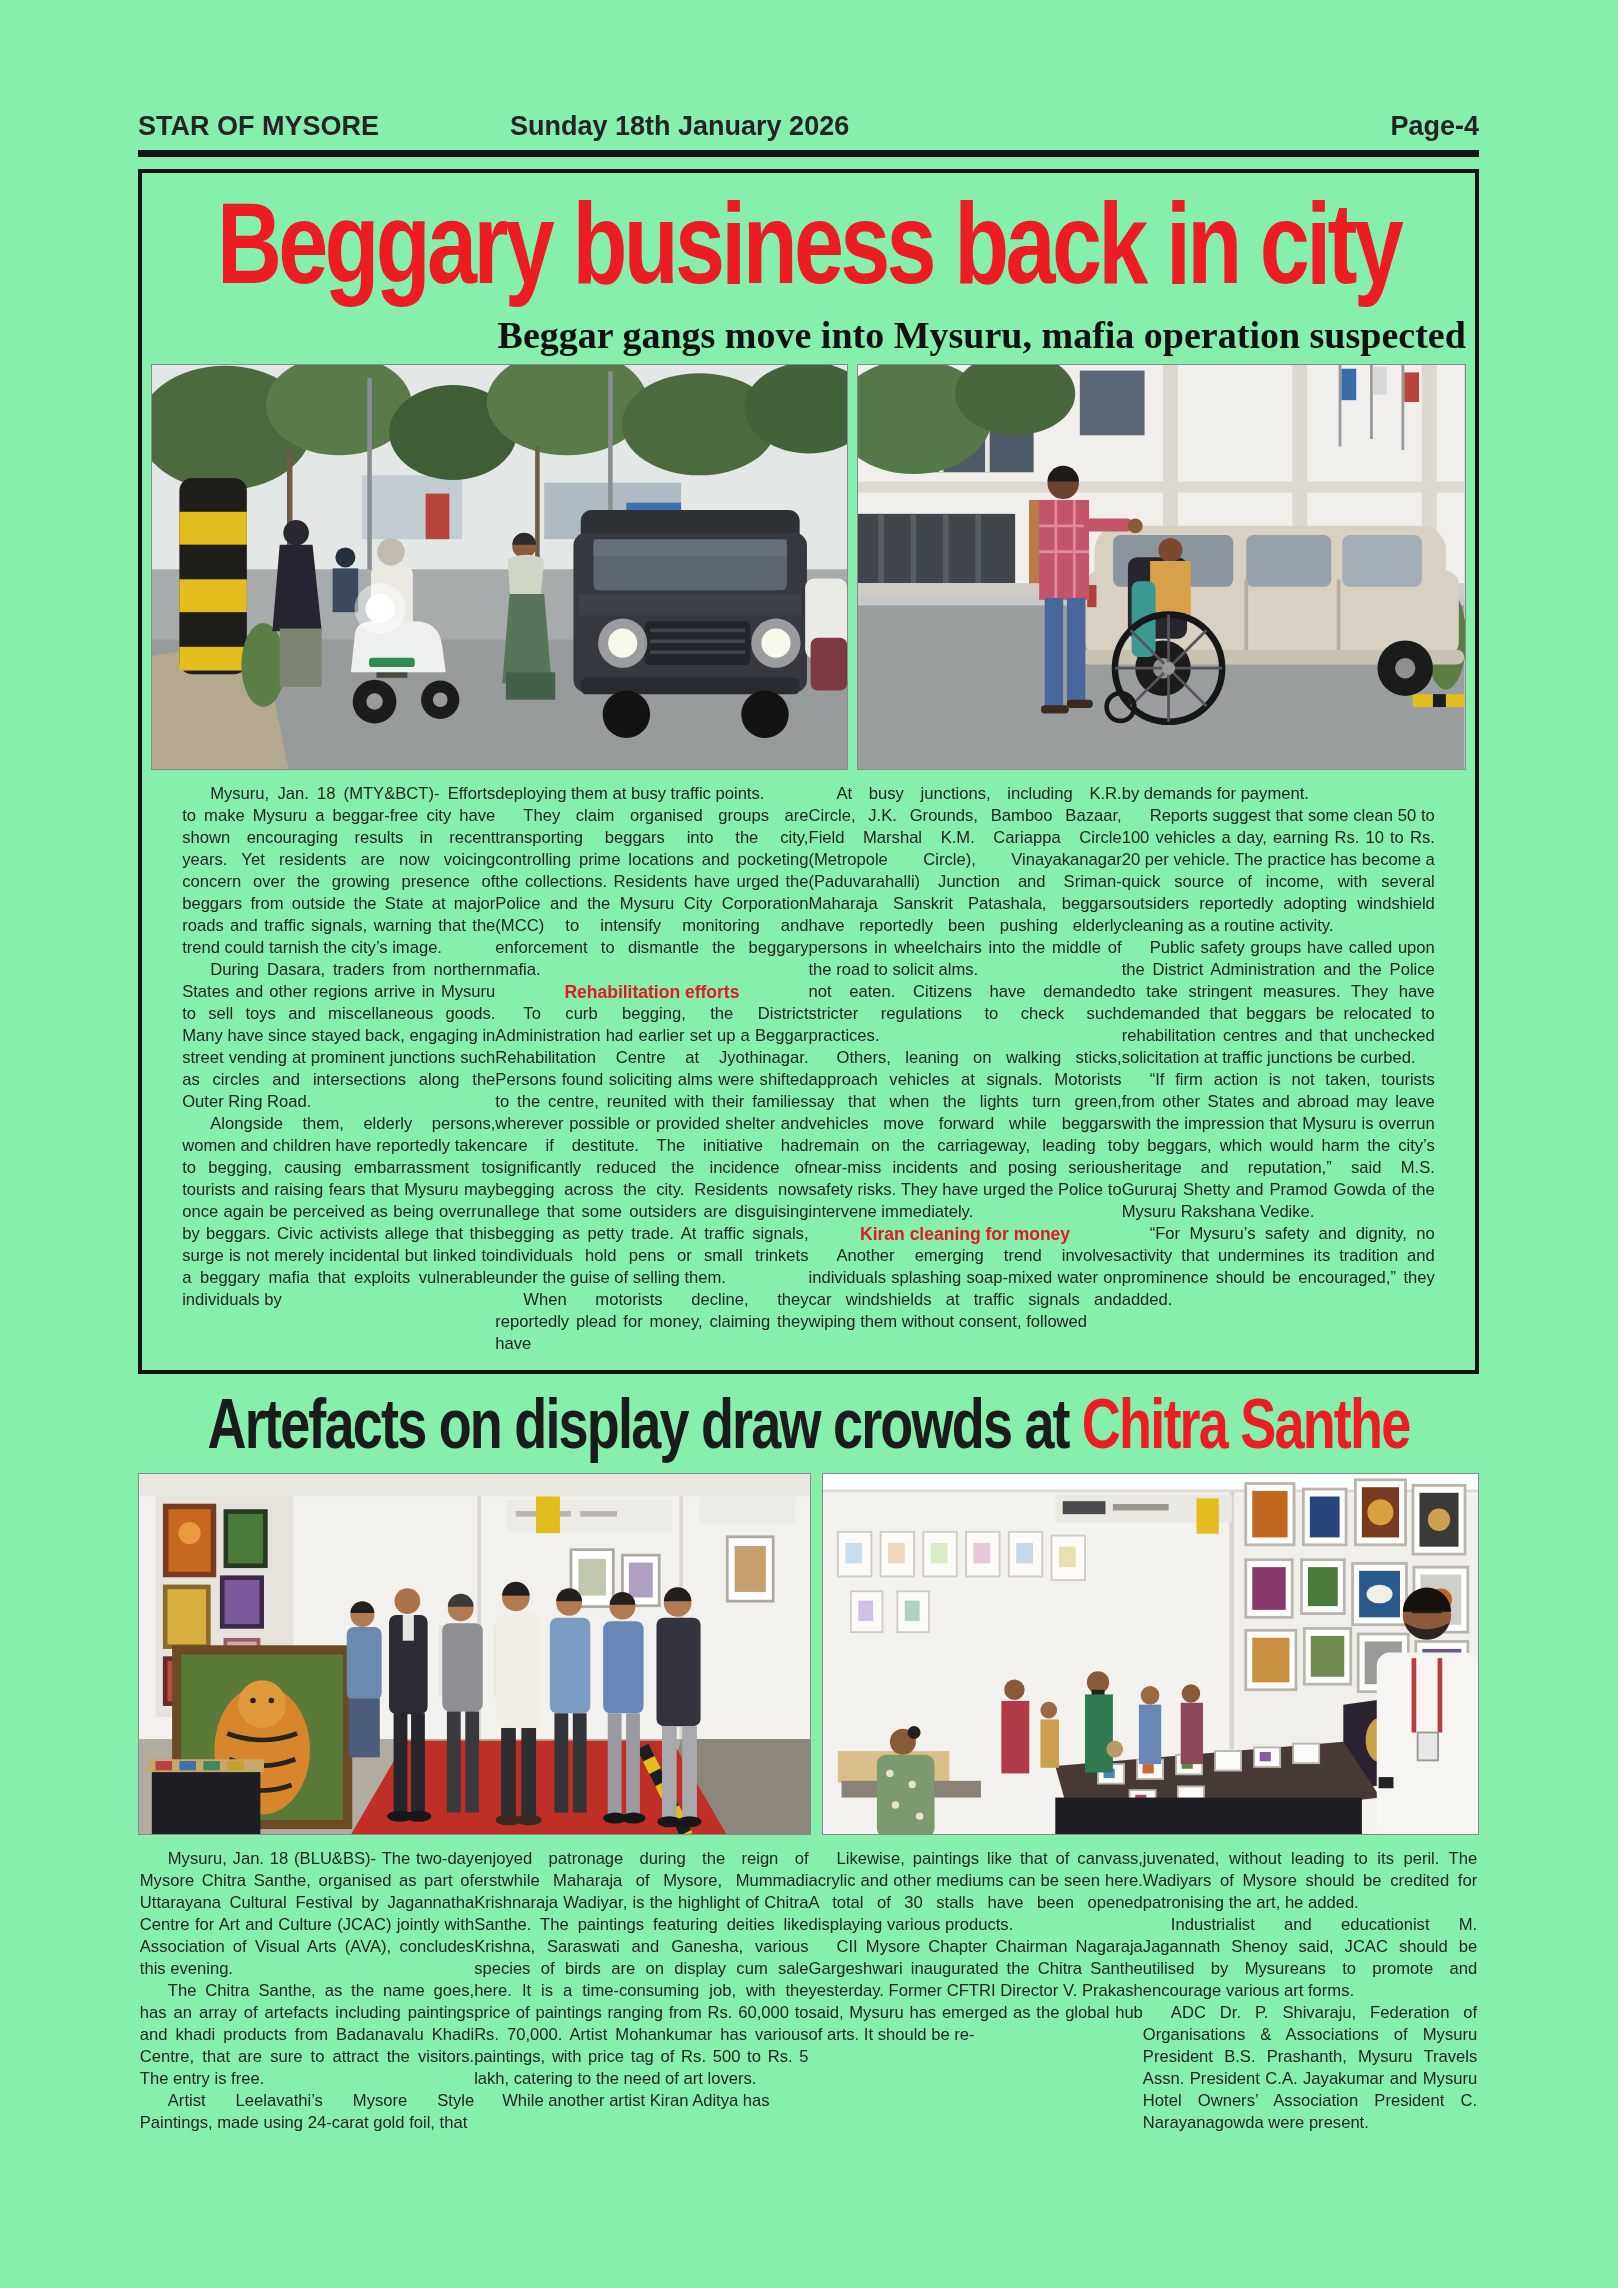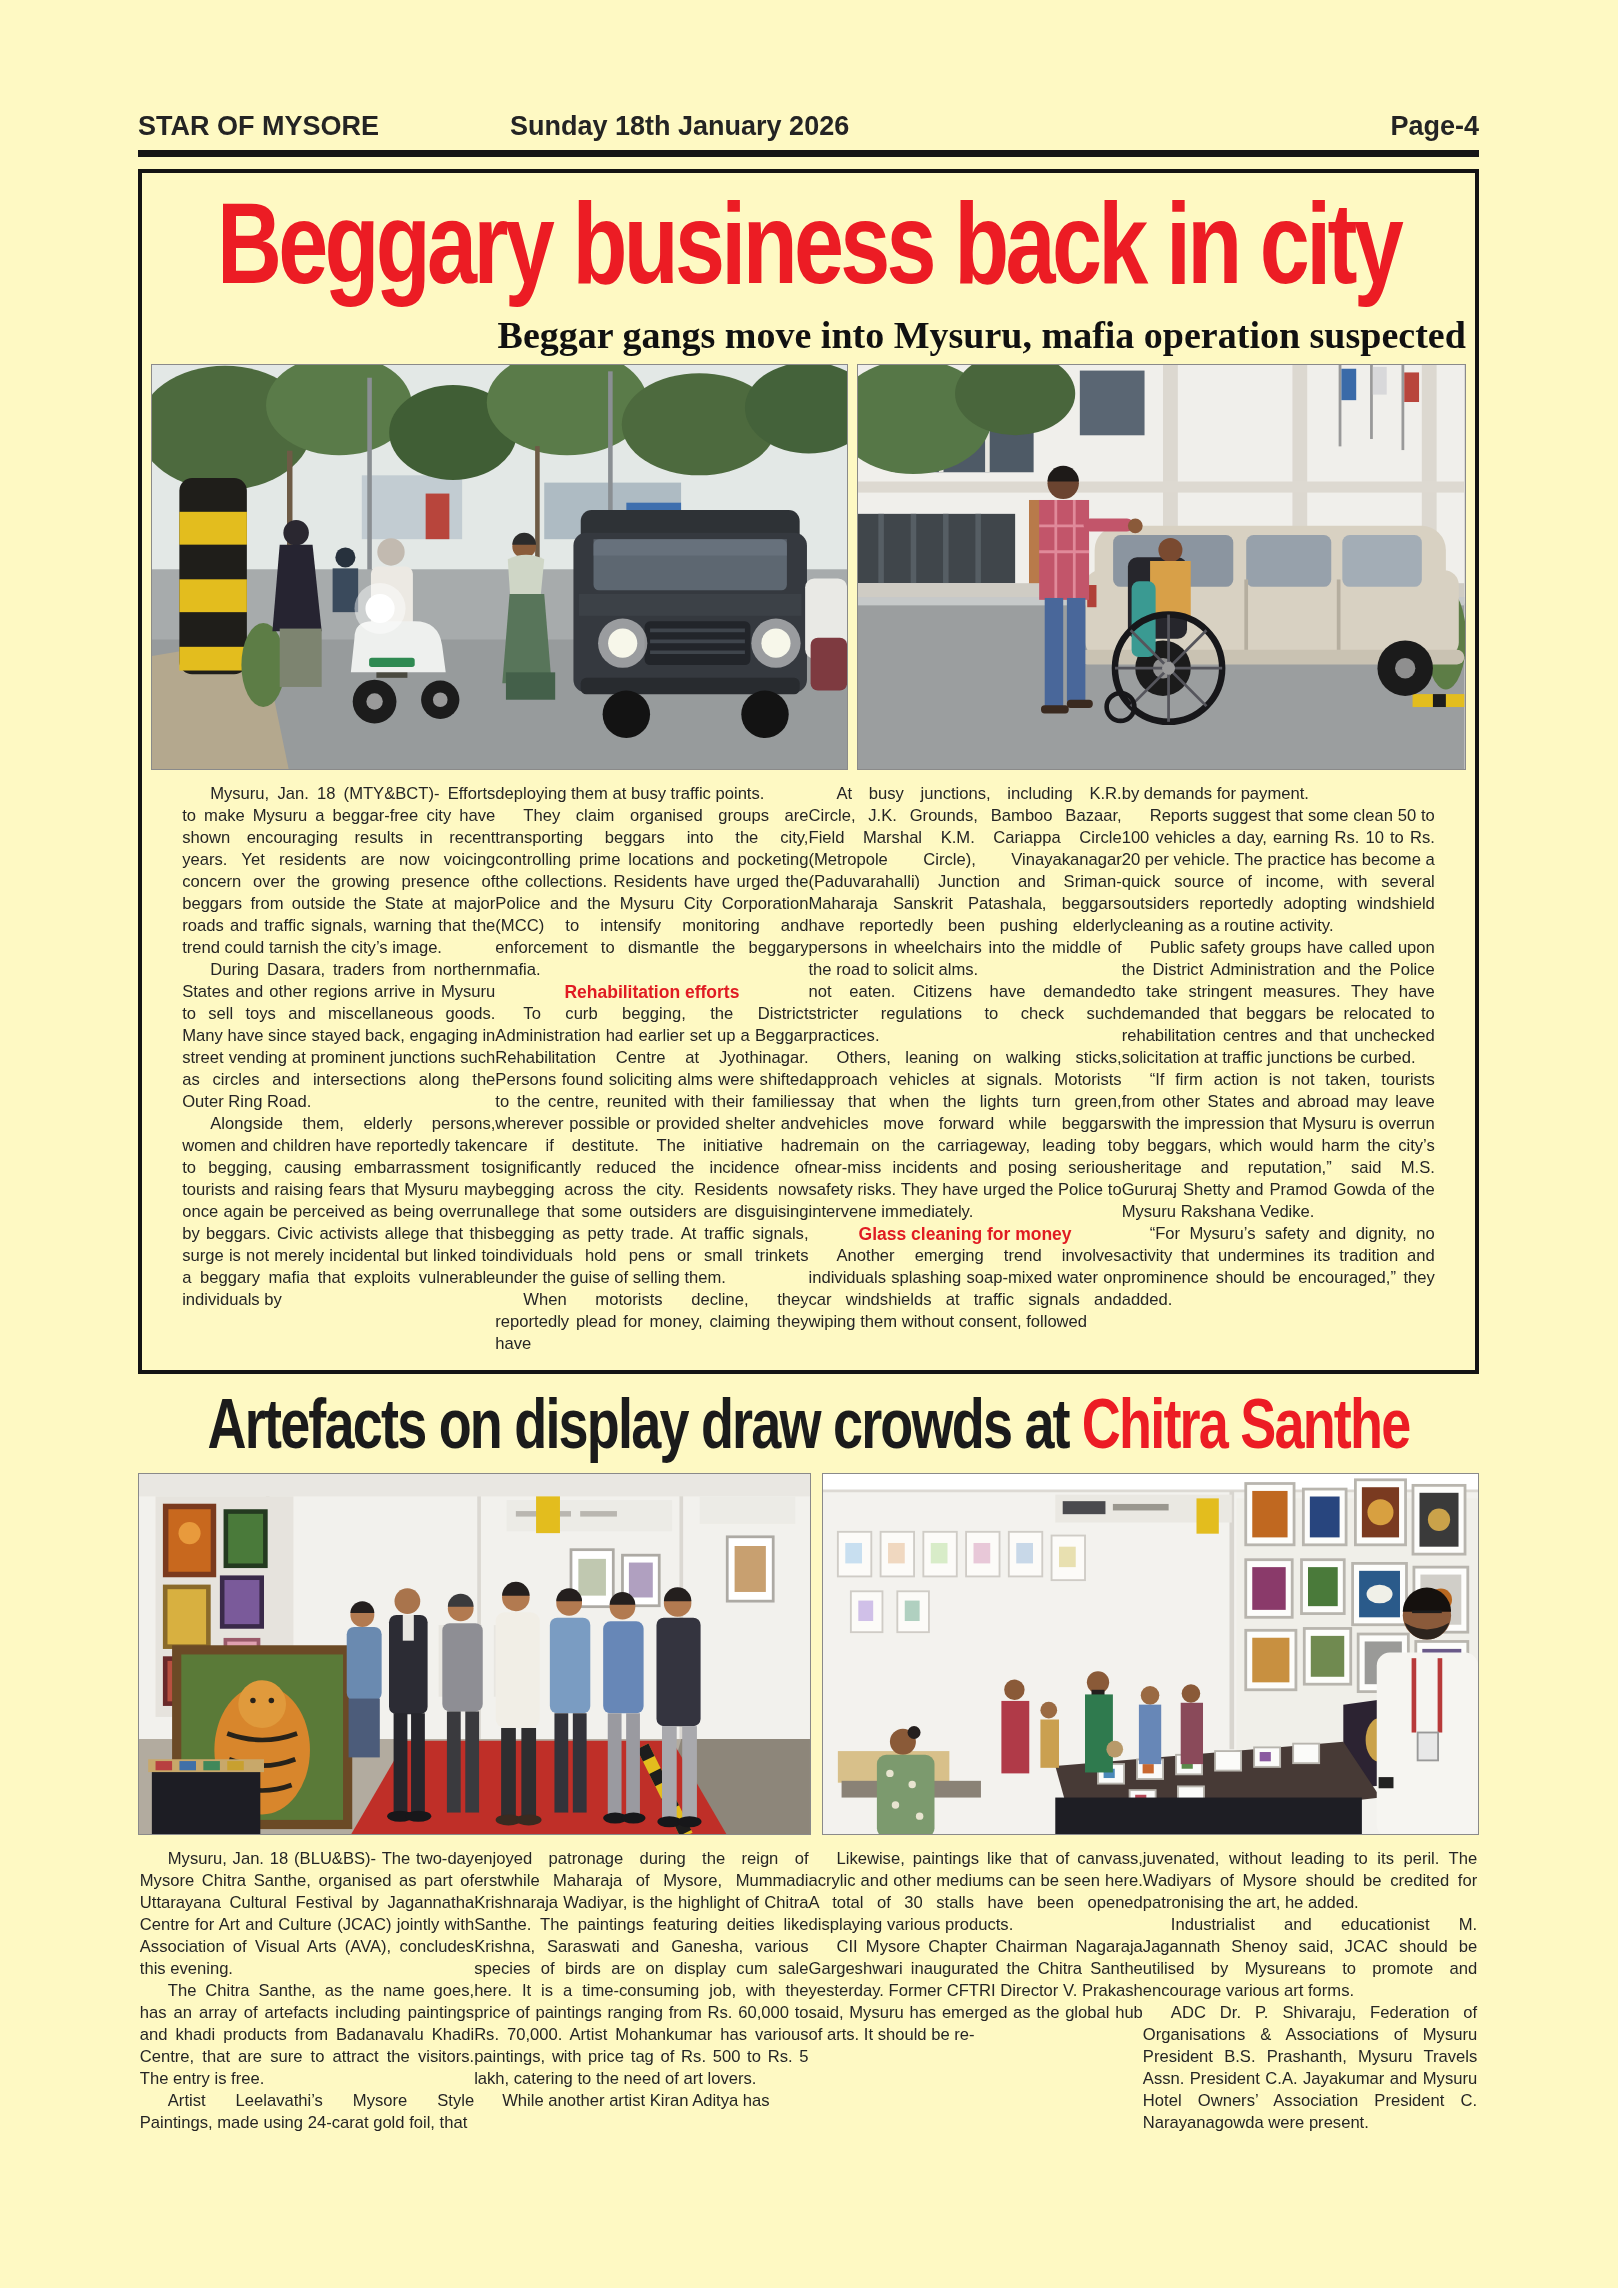--- a/index.html
+++ b/index.html
@@ -1,17 +1,17 @@
 <!DOCTYPE html>
 <html style="font-size:14.8px"><head>
 <meta charset="utf-8">
 <style>
   html,body { margin:0; padding:0; background:#dedede; }
   .page {
-    width:1619px; height:2289px; margin:0 auto; background:#fef9c3;
+    width:1619px; height:2289px; margin:0 auto; background:#86efac;
     box-sizing:border-box; padding:111px 140px 0 138px; overflow:hidden;
     font-family:"Liberation Sans", sans-serif; color:#242424; position:relative;
   }
   
   .mast { display:flex; align-items:baseline; font-weight:bold; font-size:27px; letter-spacing:0; }
   .mast .date { margin-left:131px; }
   .mast .pageno { margin-left:auto; }
   .rule { height:6.5px; background:#161616; margin-top:8.3px; }
   
   .box { margin-top:12px; border:4.6px solid #141414; padding:7.4px 9.2px 11px; }
@@ -223,21 +223,21 @@
         <p class="body-par noind">deploying them at busy traffic points.</p>
         <p class="body-par">They claim organised groups are transporting beggars into the city, controlling prime locations and pocketing the collections. Residents have urged the Police and the Mysuru City Corporation (MCC) to intensify monitoring and enforcement to dismantle the beggary mafia.</p>
         <p class="subhead-red">Rehabilitation efforts</p>
         <p class="body-par">To curb begging, the District Administration had earlier set up a Beggar Rehabilitation Centre at Jyothinagar. Persons found soliciting alms were shifted to the centre, reunited with their families wherever possible or provided shelter and care if destitute. The initiative had significantly reduced the incidence of begging across the city. Residents now allege that some outsiders are disguising begging as petty trade. At traffic signals, individuals hold pens or small trinkets under the guise of selling them.</p>
         <p class="body-par">When motorists decline, they reportedly plead for money, claiming they have</p>
       </div>
       <div>
         <p class="body-par">At busy junctions, including K.R. Circle, J.K. Grounds, Bamboo Bazaar, Field Marshal K.M. Cariappa Circle (Metropole Circle), Vinayakanagar (Paduvarahalli) Junction and Sriman-Maharaja Sanskrit Patashala, beggars have reportedly been pushing elderly persons in wheelchairs into the middle of the road to solicit alms.</p>
         <p class="body-par noind">not eaten. Citizens have demanded stricter regulations to check such practices.</p>
         <p class="body-par">Others, leaning on walking sticks, approach vehicles at signals. Motorists say that when the lights turn green, vehicles move forward while beggars remain on the carriageway, leading to near-miss incidents and posing serious safety risks. They have urged the Police to intervene immediately.</p>
-        <p class="subhead-red">Glass cleaning for money</p>
+        <p class="subhead-red">Kiran cleaning for money</p>
         <p class="body-par">Another emerging trend involves individuals splashing soap-mixed water on car windshields at traffic signals and wiping them without consent, followed</p>
       </div>
       <div>
         <p class="body-par noind">by demands for payment.</p>
         <p class="body-par">Reports suggest that some clean 50 to 100 vehicles a day, earning Rs. 10 to Rs. 20 per vehicle. The practice has become a quick source of income, with several outsiders reportedly adopting windshield cleaning as a routine activity.</p>
         <p class="body-par">Public safety groups have called upon the District Administration and the Police to take stringent measures. They have demanded that beggars be relocated to rehabilitation centres and that unchecked solicitation at traffic junctions be curbed.</p>
         <p class="body-par">“If firm action is not taken, tourists from other States and abroad may leave with the impression that Mysuru is overrun by beggars, which would harm the city’s heritage and reputation,” said M.S. Gururaj Shetty and Pramod Gowda of the Mysuru Rakshana Vedike.</p>
         <p class="body-par">“For Mysuru’s safety and dignity, no activity that undermines its tradition and prominence should be encouraged,” they added.</p>
       </div>
     </div>

